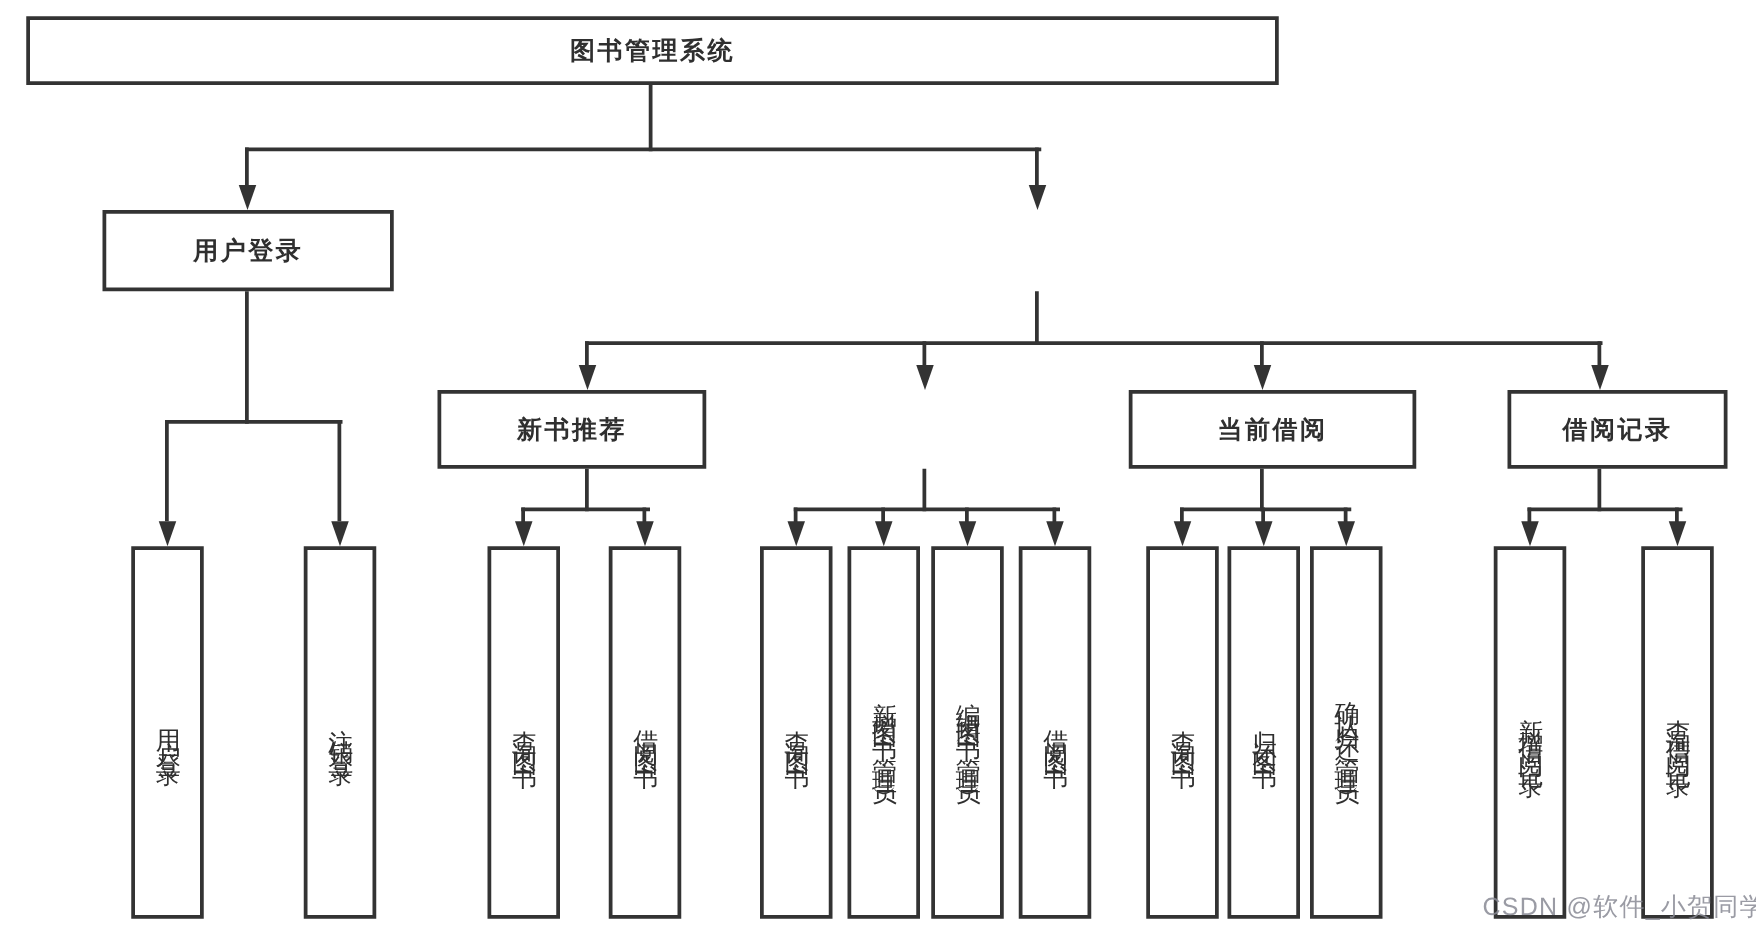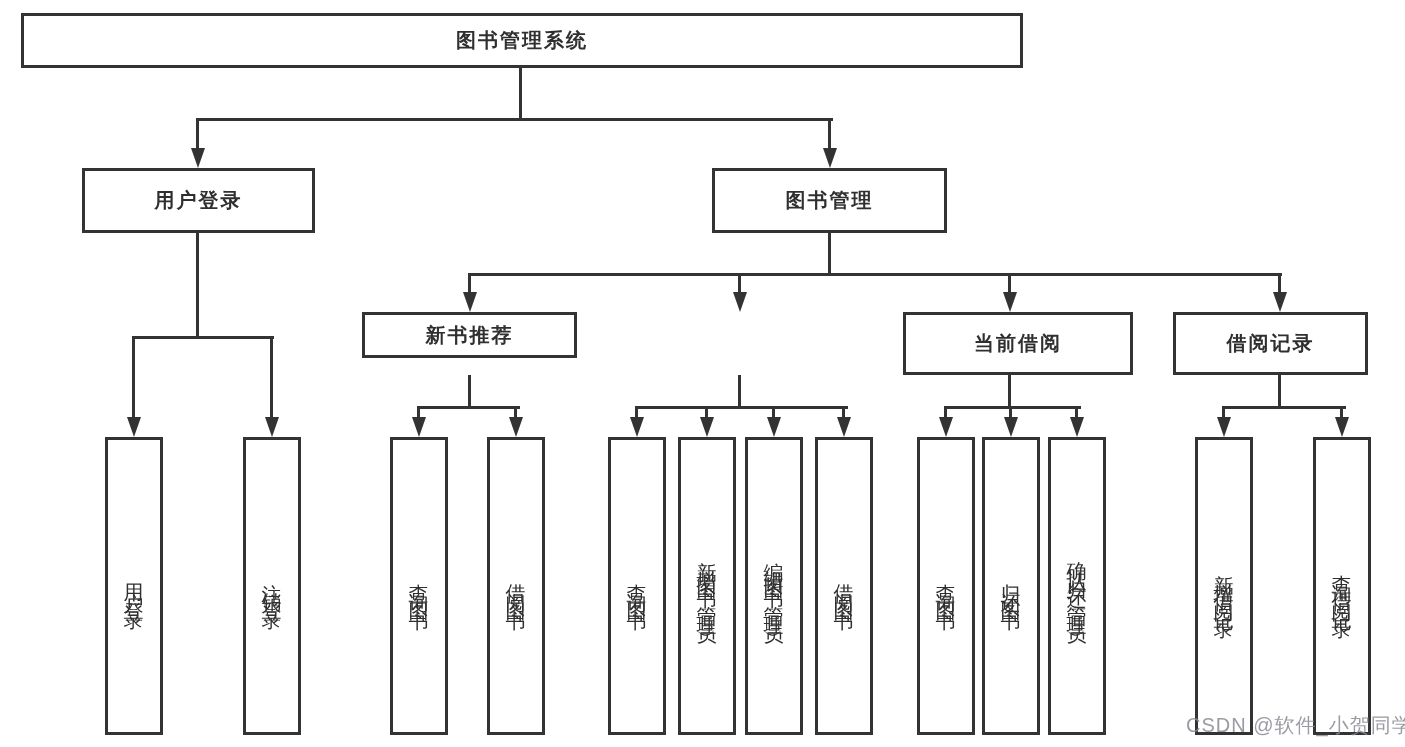--- a/index.html
+++ b/index.html
@@ -37,34 +37,31 @@
 <div class="stage">
 
   <div class="box hbox" style="left:21px;top:13px;width:1002px;height:55px">
     <span>图书管理系统</span>
   </div>
 
   <div class="box hbox" style="left:82px;top:168px;width:233px;height:65px">
     <span>用户登录</span>
   </div>
 
-  <div class="box hbox" style="left:712px;top:168px;width:235px;height:65px">
-    <span>图书管理</span>
-  </div>
 
-  <div class="box hbox" style="left:362px;top:312px;width:215px;height:46px">
+  <div class="box hbox" style="left:350px;top:312px;width:215px;height:63px">
     <span>新书推荐</span>
   </div>
 
 
   <div class="box hbox" style="left:903px;top:312px;width:230px;height:63px">
     <span>当前借阅</span>
   </div>
 
-  <div class="box hbox" style="left:1173px;top:312px;width:195px;height:63px">
+  <div class="box hbox" style="left:1206px;top:312px;width:176px;height:63px">
     <span>借阅记录</span>
   </div>
 
   <div class="box vbox" style="left:105px;top:437px;width:58px;height:298px">
     <span>用户登录</span>
   </div>
   <div class="box vbox" style="left:243px;top:437px;width:58px;height:298px">
     <span>注销登录</span>
   </div>
 

